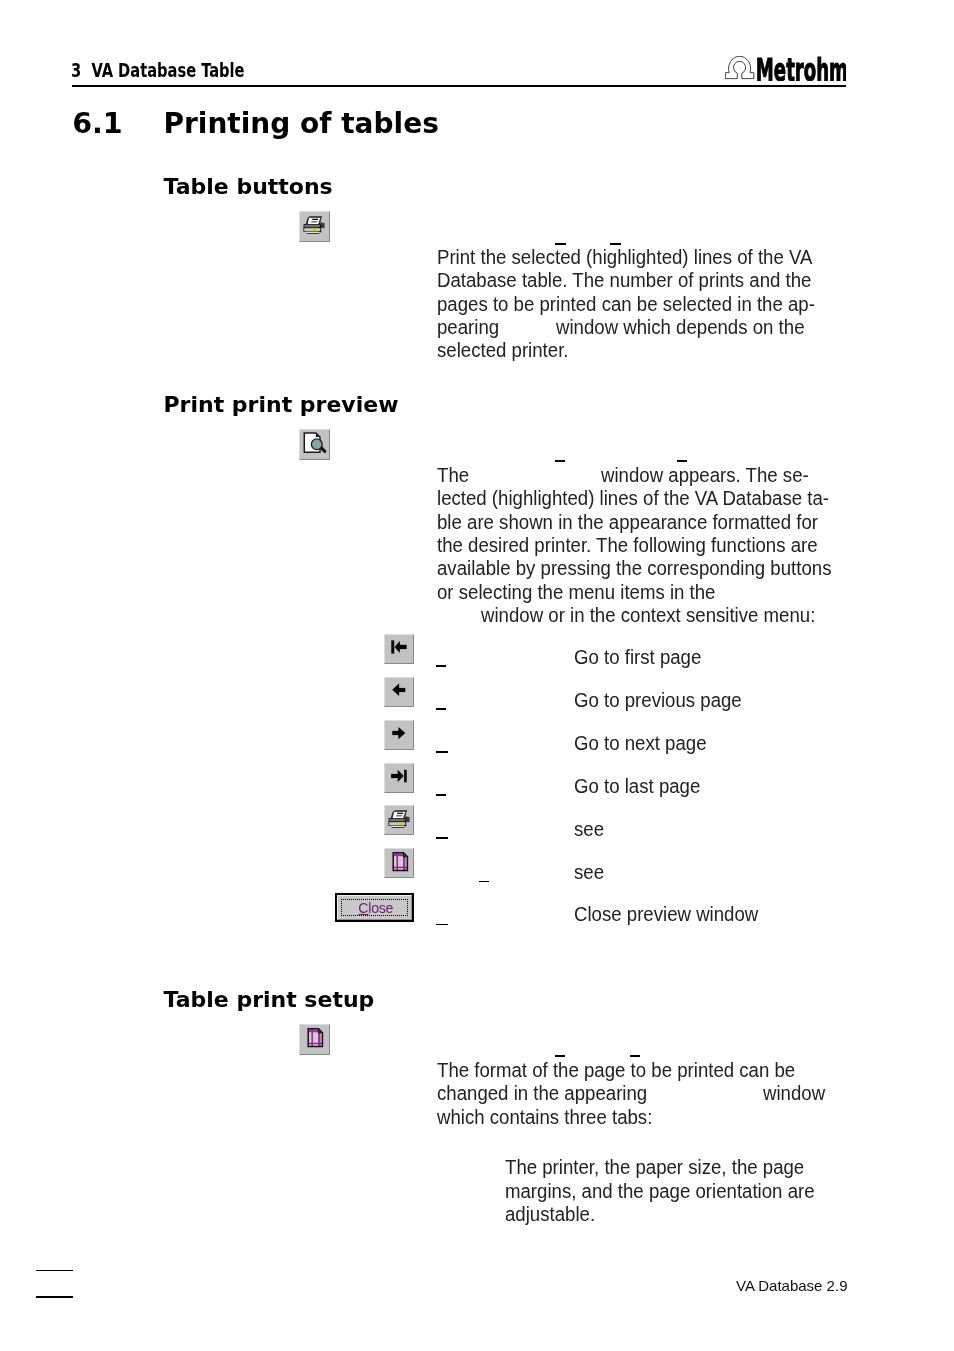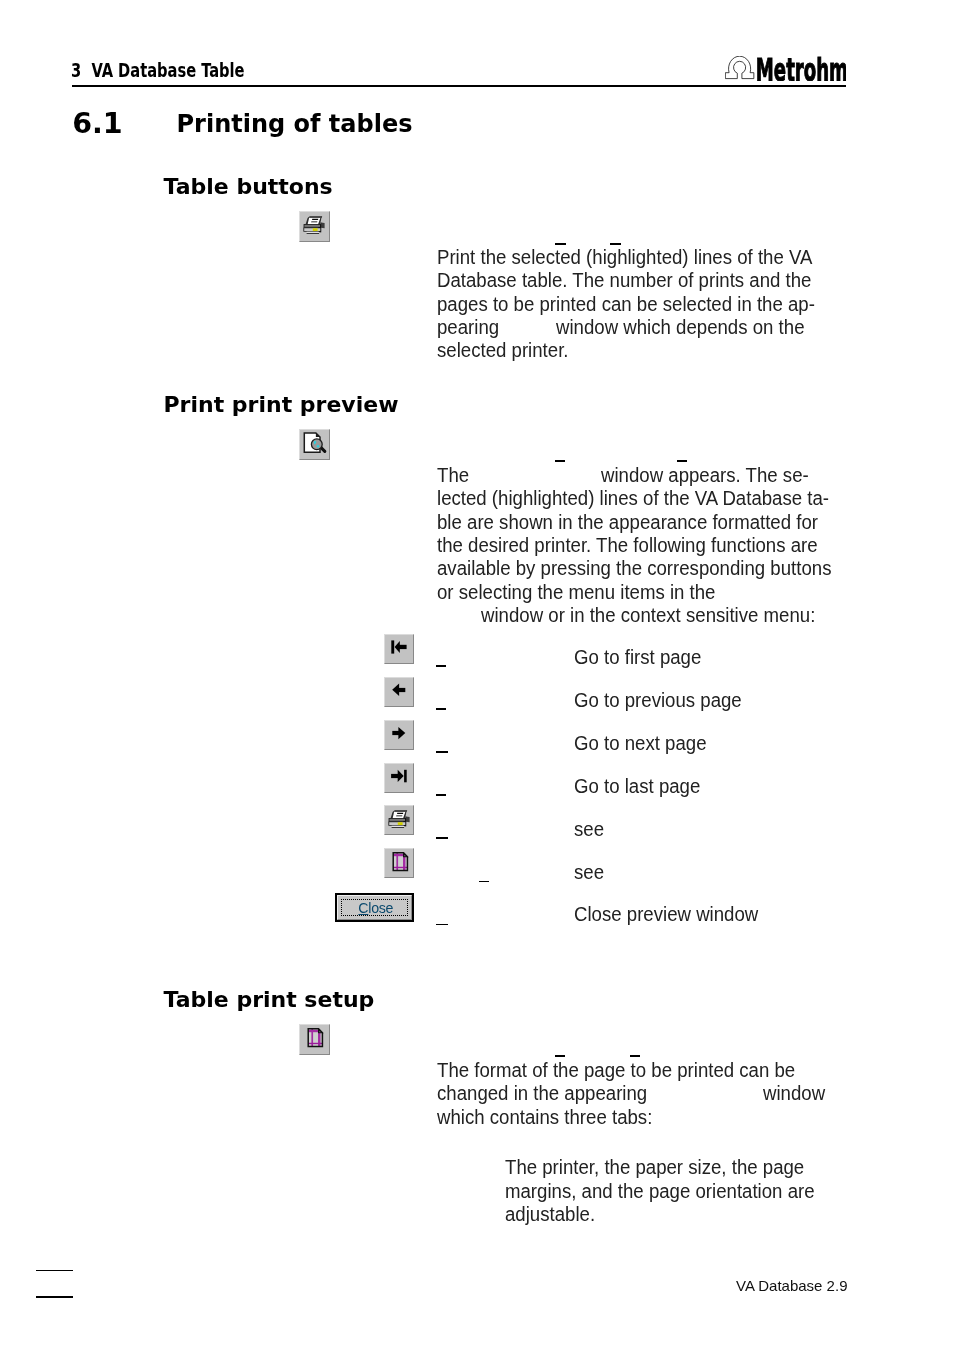--- a/index.html
+++ b/index.html
@@ -11,21 +11,21 @@
   #hdr-text{left:71px;top:63.3px;font-family:"DejaVu Sans Condensed","DejaVu Sans",sans-serif;
             font-weight:bold;font-size:20px;line-height:15px;white-space:pre;
             transform:scaleX(0.815);transform-origin:0 0;}
   #hdr-rule{left:72px;top:85px;width:774px;height:1.7px;background:#000;}
   #logo{left:725.2px;top:56.2px;}
 
   
   #sec-num{left:72.2px;top:109.6px;font-family:"DejaVu Sans",sans-serif;font-weight:bold;
            font-size:28.5px;line-height:28.5px;}
   #sec-title{left:163.5px;top:109.6px;font-family:"DejaVu Sans",sans-serif;font-weight:bold;
-             font-size:24px;line-height:28px;margin-left:13px;}
+             font-size:28.0px;line-height:28px;}
 
   .subhead{position:absolute;left:163.5px;font-family:"DejaVu Sans",sans-serif;
            font-weight:bold;font-size:22px;line-height:22px;}
 
   
   .body{position:absolute;font-family:"Liberation Sans",sans-serif;font-size:19.6px;
         line-height:23.45px;color:#222;white-space:pre;
         transform:scaleX(0.9505);transform-origin:0 0;}
 
   
@@ -37,21 +37,21 @@
 
   
   #close-btn{position:absolute;left:335px;top:893px;width:79px;height:29px;box-sizing:border-box;
              border:2px solid #000;background:#c8c8c8;}
   #close-inner{position:absolute;left:0;top:0;right:0;bottom:0;box-sizing:border-box;
                border-top:1px solid #efefef;border-left:1px solid #efefef;
                border-right:1px solid #8a8a8a;border-bottom:1px solid #8a8a8a;}
   #close-focus{position:absolute;left:3px;top:3px;right:3px;bottom:3px;
                border:1px dotted #000;}
   #close-label{position:absolute;left:2.5px;right:0;top:4px;text-align:center;
-               font-family:"Liberation Sans",sans-serif;font-size:14.2px;color:#0c4a6e;letter-spacing:-0.3px;}
+               font-family:"Liberation Sans",sans-serif;font-size:14.2px;color:#701a75;letter-spacing:-0.3px;}
   #close-label .ac{text-decoration:underline;}
 
   
   .us{position:absolute;background:#000;}
 
   
   #foot-prod{position:absolute;left:736px;top:1277px;font-family:"Liberation Sans",sans-serif;
              font-size:15px;color:#111;}
   .foot-rule{position:absolute;left:35.9px;width:37px;height:1.8px;background:#000;}
 </style>

